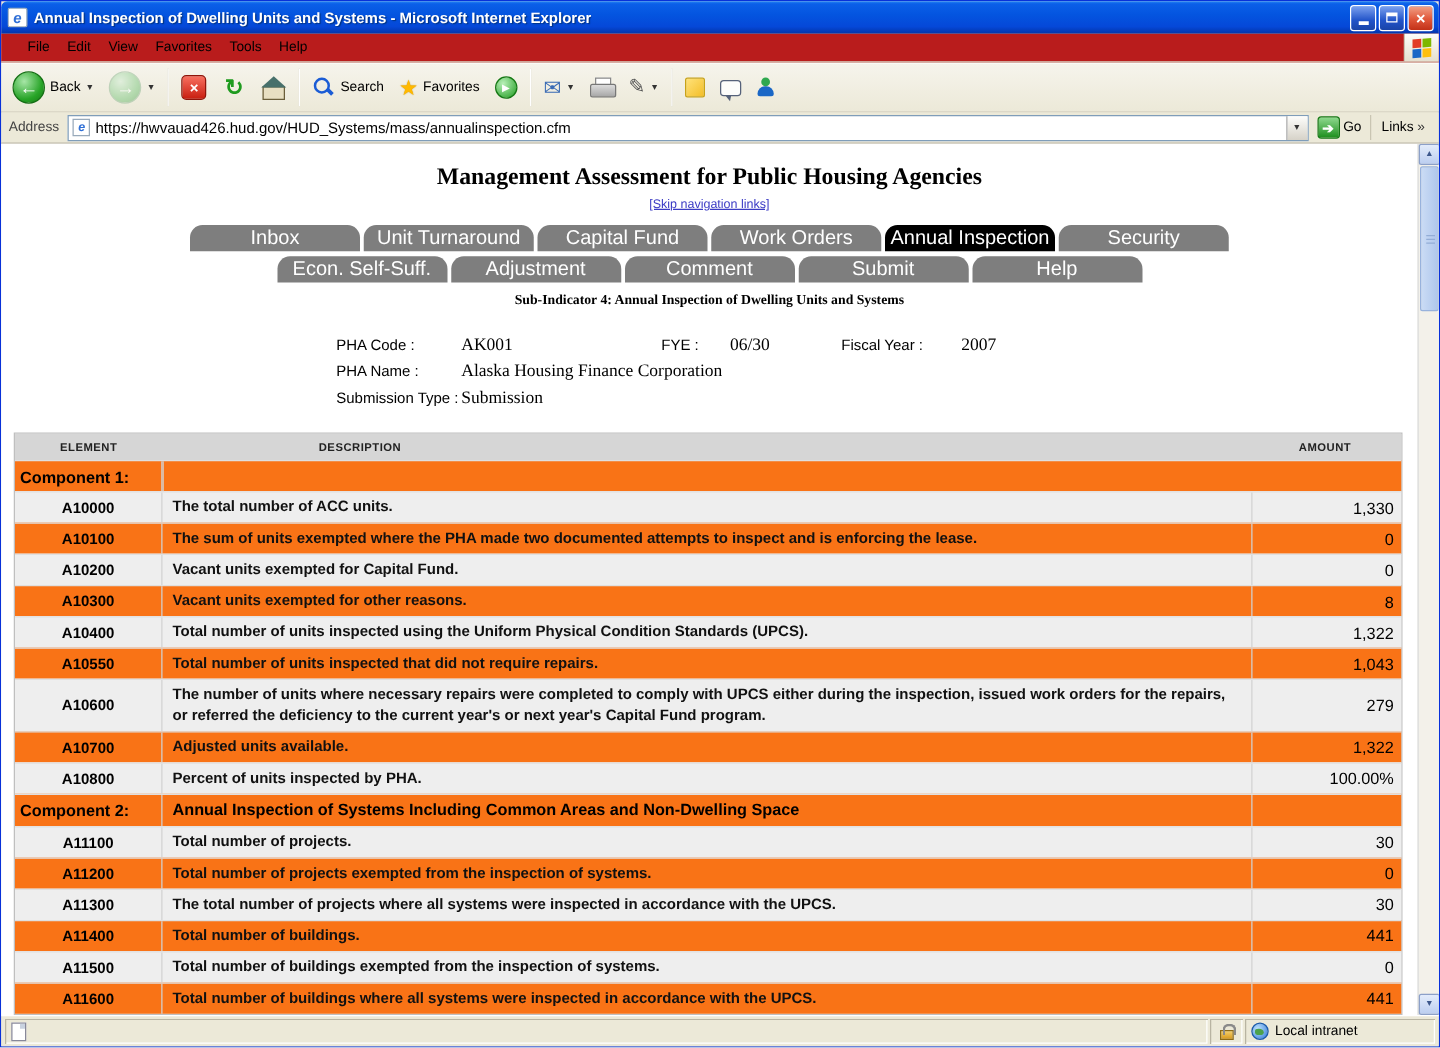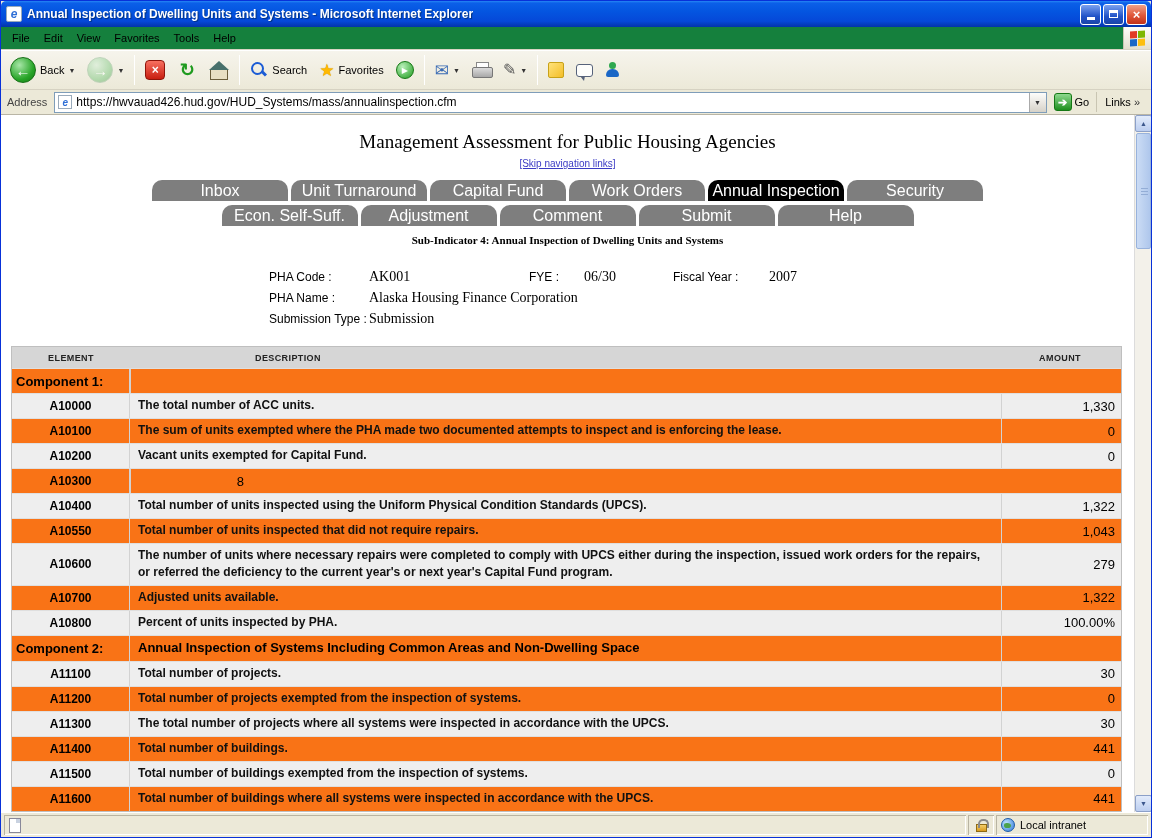--- a/index.html
+++ b/index.html
@@ -18,22 +18,22 @@
   .title-text { color:#fff; font-size:12px; font-weight:bold; text-shadow:1px 1px 1px #00317E; white-space:nowrap; }
   .title-btns { display:flex; gap:2px; }
   .tbtn { width:21px; height:21px; border:1px solid #fff; border-radius:3px; display:flex; align-items:center; justify-content:center; }
   .tbtn.minmax { background:linear-gradient(180deg,#7BA1EF,#2153C8 60%,#1A44A8); }
   .tbtn.close { background:linear-gradient(180deg,#F1A187,#E0573A 55%,#C23118); }
   .g-min { width:8px; height:3px; background:#fff; margin-top:9px; }
   .g-max { width:9px; height:8px; border:1px solid #fff; border-top-width:3px; }
   .g-close { color:#fff; font-size:13px; font-weight:bold; line-height:1; }
 
   
-  .menubar { height:23px; flex:0 0 23px; display:flex; align-items:center; background:#15803d;
-    border-bottom:1px solid #D8D4C4; position:relative; padding-left:4px; }
+  .menubar { height:23px; flex:0 0 23px; display:flex; align-items:center; background:#b91c1c;
+    border-bottom:1px solid #D8D4C4; position:relative; padding-left:14px; }
   .menu-item { font-size:11px; color:#000; padding:3px 7px; cursor:default; }
   .win-logo-pane { position:absolute; right:0; top:0; bottom:0; width:28px; display:flex; align-items:center; justify-content:center;
     background:linear-gradient(180deg,#FDFCF9,#E4E0CF); border-left:1px solid #C9C5B2; }
   .win-flag { display:grid; grid-template-columns:7px 7px; grid-template-rows:7px 7px; gap:1px; transform:skewY(-4deg); }
   .win-flag i { display:block; }
   .wf-r { background:#E23C26; } .wf-g { background:#7DB700; } .wf-b { background:#1A67C6; } .wf-y { background:#FDBF0E; }
 
   
   .toolbar { height:40px; flex:0 0 40px; display:flex; align-items:center; gap:2px; padding:0 4px;
     background:linear-gradient(180deg,#F6F4EC,#ECE9D8); border-top:1px solid #FFF; border-bottom:1px solid #D6D2C2; }
@@ -85,21 +85,21 @@
   .go-ico { width:18px; height:18px; background:linear-gradient(180deg,#8ED98E,#1E8F1E); border:1px solid #157815; border-radius:3px;
     color:#fff; display:flex; align-items:center; justify-content:center; font-weight:bold; font-size:11px; }
   .go-label { font-size:11px; }
   .links-btn { display:flex; align-items:center; gap:3px; font-size:11px; padding:0 8px; border-left:1px solid #C9C5B2; height:20px; }
   .links-chevron { font-size:11px; color:#333; }
 
   
   .content { flex:1; position:relative; background:#fff; overflow:hidden; }
   .page { position:absolute; left:0; top:0; right:17px; bottom:0; overflow:hidden; background:#fff; }
 
-  .pg-title { margin-top:16px; text-align:center; font-family:"Liberation Serif", serif; font-size:19px; font-weight:normal; color:#000; }
+  .pg-title { margin-top:16px; text-align:center; font-family:"Liberation Serif", serif; font-size:19px; font-weight:bold; color:#000; }
   .skip { text-align:center; margin-top:5px; font-size:10px; }
   .skip span { color:#3B3BC4; text-decoration:underline; cursor:pointer; }
 
   .tabs-row { display:flex; justify-content:center; gap:3px; margin-top:11px; }
   .tabs-row.second { margin-top:4px; }
   .tab { width:136px; height:21px; background:#7E7E7E; color:#fff; font-size:16px; display:flex; align-items:center; justify-content:center;
     border-radius:10px 10px 0 0; cursor:pointer; white-space:nowrap; }
   .tab.selected { background:#000; }
 
   .pg-sub { margin-top:8px; text-align:center; font-family:"Liberation Serif", serif; font-size:11px; font-weight:bold; }
@@ -328,20 +328,21 @@
               <div class="c-desc">The sum of units exempted where the PHA made two documented attempts to inspect and is enforcing the lease.</div>
               <div class="c-amt">0</div>
             </div>
             <div class="trow shaded">
               <div class="c-el">A10200</div>
               <div class="c-desc">Vacant units exempted for Capital Fund.</div>
               <div class="c-amt">0</div>
             </div>
             <div class="trow">
               <div class="c-el">A10300</div>
+              <div class="c-desc">Vacant units exempted for other reasons.</div>
               <div class="c-amt">8</div>
             </div>
             <div class="trow shaded">
               <div class="c-el">A10400</div>
               <div class="c-desc">Total number of units inspected using the Uniform Physical Condition Standards (UPCS).</div>
               <div class="c-amt">1,322</div>
             </div>
             <div class="trow">
               <div class="c-el">A10550</div>
               <div class="c-desc">Total number of units inspected that did not require repairs.</div>

